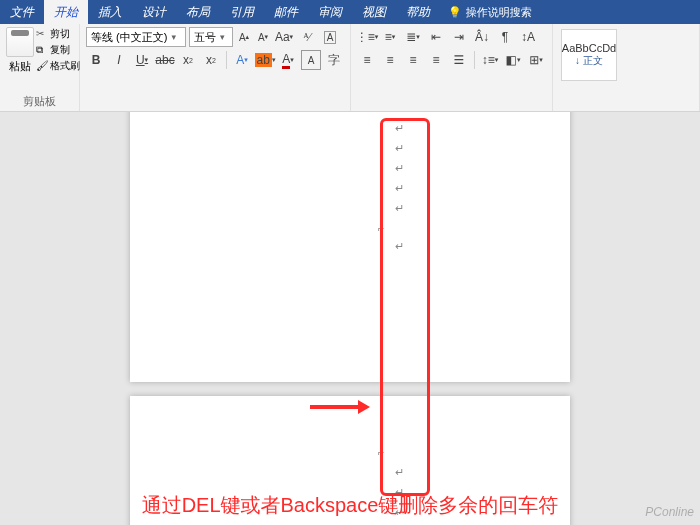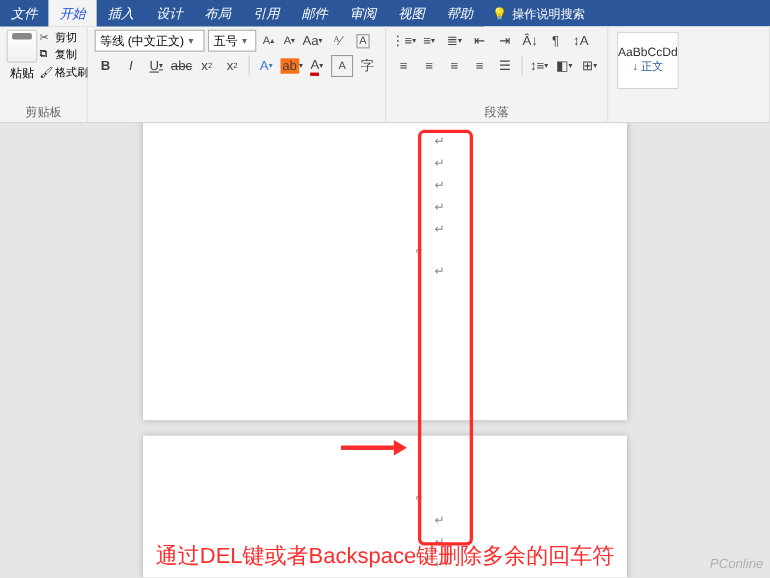--- a/index.html
+++ b/index.html
@@ -155,21 +155,20 @@
         <div class="btn">≡</div>
         <div class="btn">≡</div>
         <div class="btn">≡</div>
         <div class="btn">☰</div>
         <div class="sep"></div>
         <div class="btn">↕≡<span style="font-size:7px">▾</span></div>
         <div class="btn">◧<span style="font-size:7px">▾</span></div>
         <div class="btn">⊞<span style="font-size:7px">▾</span></div>
       </div>
     </div>
-    <div class="group-label">段落</div>
   </div>
 
   <div class="group styles-group">
     <div style="display:flex">
       <div class="style-tile">
         <div class="preview">AaBbCcDd</div>
         <div class="name">↓ 正文</div>
       </div>
     </div>
   </div>

